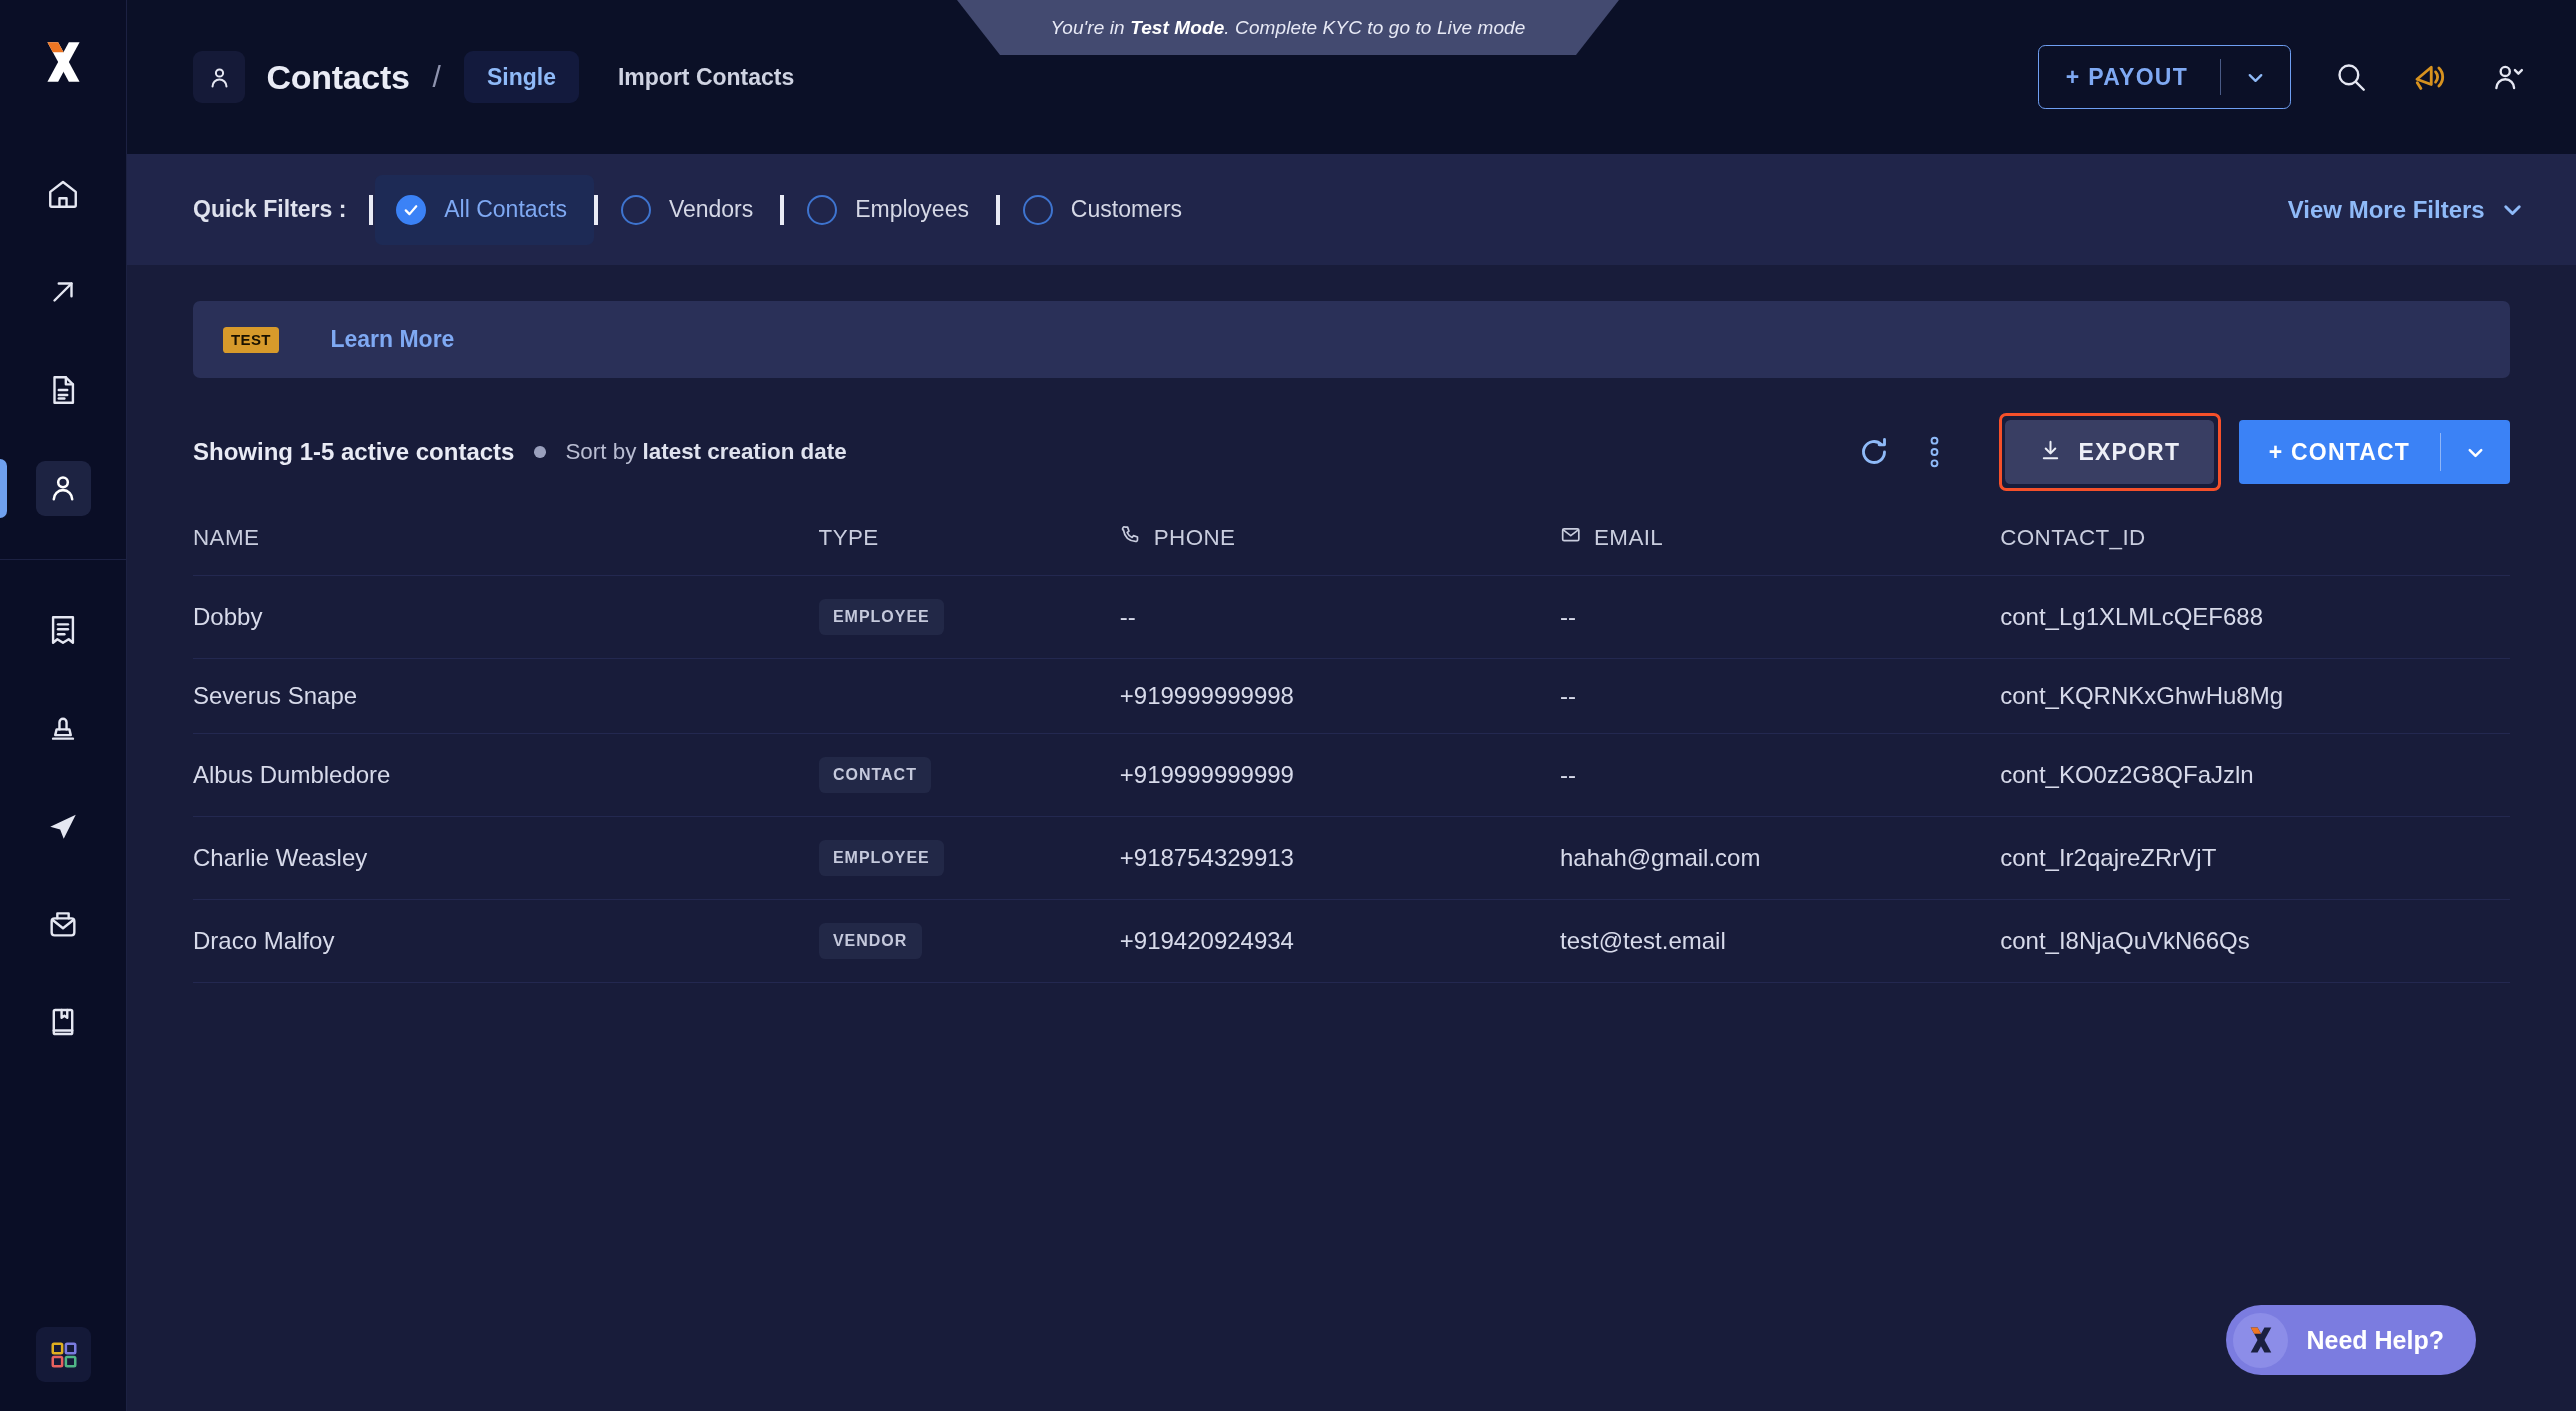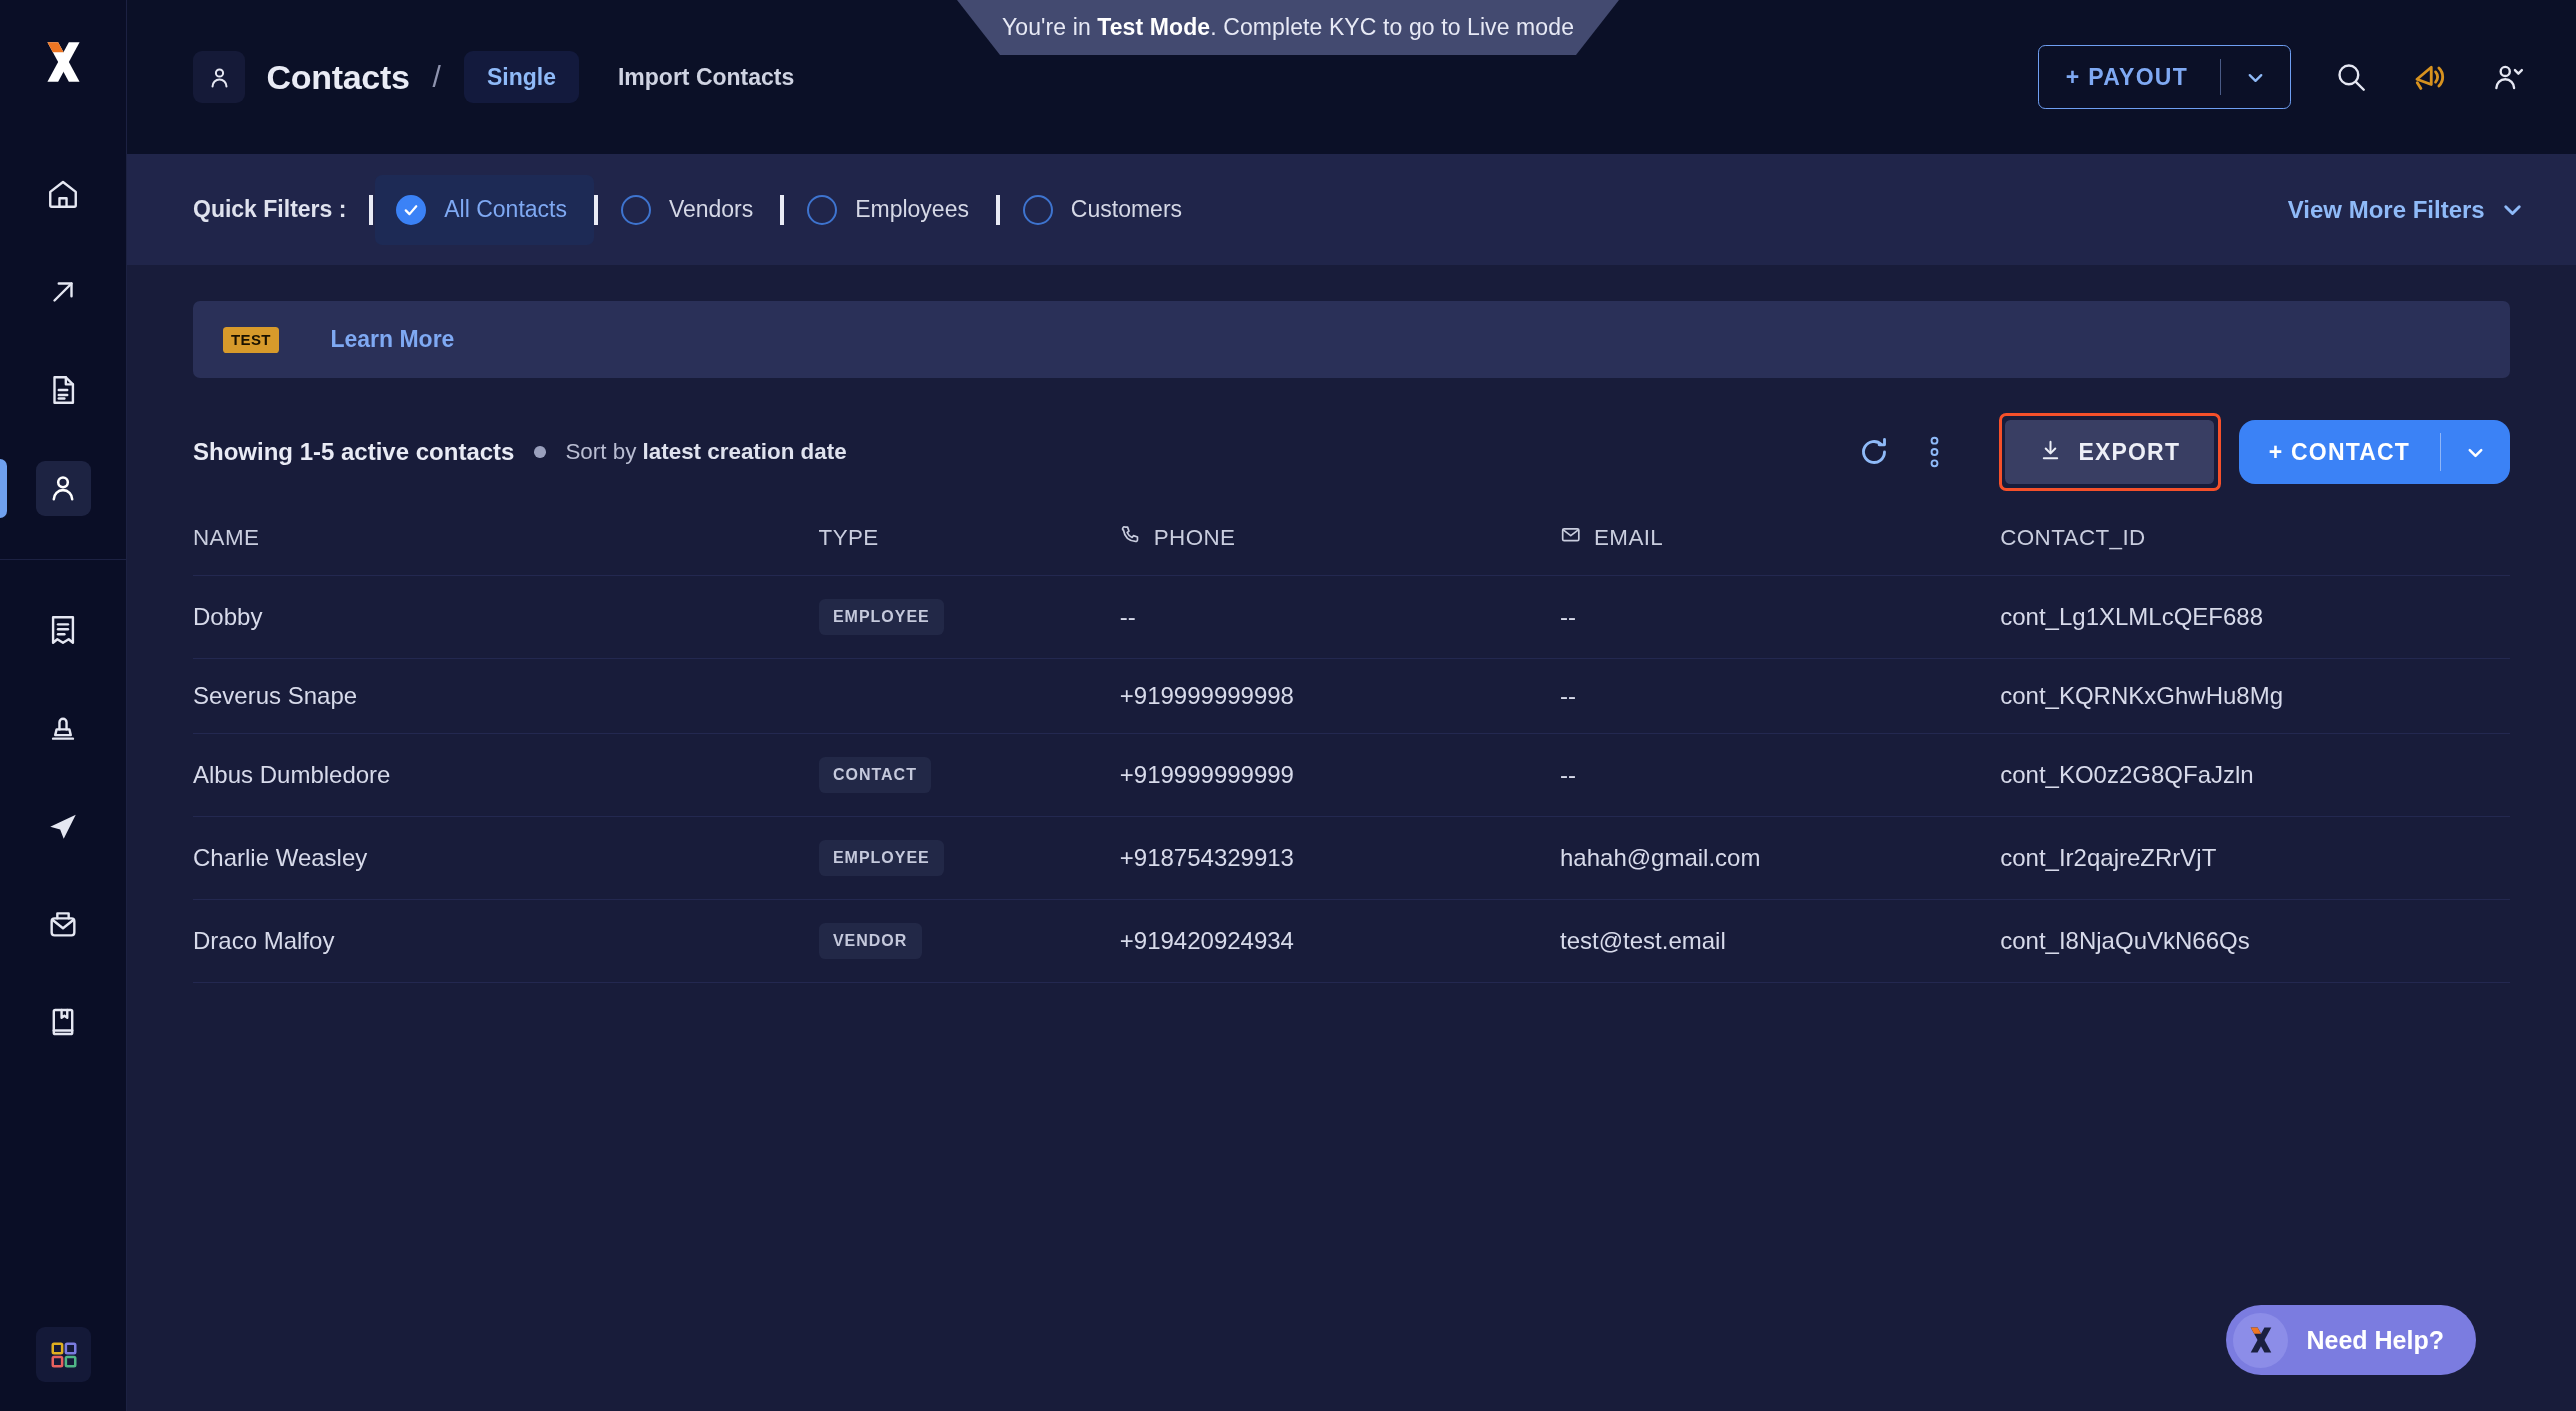--- a/index.html
+++ b/index.html
@@ -47,21 +47,21 @@
   .ribbon {
     position: absolute; top: 0; left: 0; width: 2576px; height: 55px;
     z-index: 30; pointer-events: none;
   }
   .ribbon-shape {
     position: absolute; left: 957px; top: 0; width: 662px; height: 55px;
     background: #434a70;
     clip-path: polygon(0 0, 100% 0, 93.5% 100%, 6.5% 100%);
     display: flex; align-items: center; justify-content: center;
   }
-  .ribbon-text { font-size: 23px; color: #e7e9f5; letter-spacing: 0.1px; white-space: nowrap; }
+  .ribbon-text { font-size: 19px; color: #e7e9f5; letter-spacing: 0.1px; white-space: nowrap; font-style: italic; }
   .ribbon-text b { font-weight: bold; color:#ffffff; }
 
   
   .header {
     height: 154px; background: #0b1027; display: flex; align-items: center;
     padding: 0 50px 0 66px; position: relative; flex: 0 0 154px;
   }
   .crumb-icon {
     width: 52px; height: 52px; border-radius: 9px; background: #151a38;
     display: flex; align-items: center; justify-content: center; margin-right: 21.5px;
@@ -130,21 +130,21 @@
   .icon-btn { cursor: pointer; display: flex; align-items: center; justify-content: center;
               width: 52px; height: 52px; margin-right: 9px; }
   .export-hl { border: 3.6px solid #f5502a; border-radius: 7.2px; padding: 3.6px; margin: 0 18px 0 29px; }
   .export-btn {
     background: #393e63; border-radius: 5.4px; height: 64px; display: flex; align-items: center;
     padding: 12px 34px; cursor: pointer;
   }
   .export-btn .t { color: #edeff7; font-size: 23px; font-weight: bold; letter-spacing: 1.2px;
                    margin-left: 16px; }
   .contact-btn {
-    background: #3b82f6; border-radius: 16px; height: 64px; display: flex; align-items: center;
+    background: #3b82f6; border-radius: 4px; height: 64px; display: flex; align-items: center;
     cursor: pointer;
   }
   .contact-btn .t { color: #ffffff; font-size: 23px; font-weight: bold; letter-spacing: 1.2px;
                     padding: 0 30px 0 30px; }
   .cb-div { width: 0.9px; height: 38px; background: #8fb6f8; }
   .cb-caret { padding: 0 23px; display: flex; align-items: center; }
 
   
   table.grid { width: 100%; border-collapse: collapse; margin-top: 36px; table-layout: fixed; }
   table.grid th {

